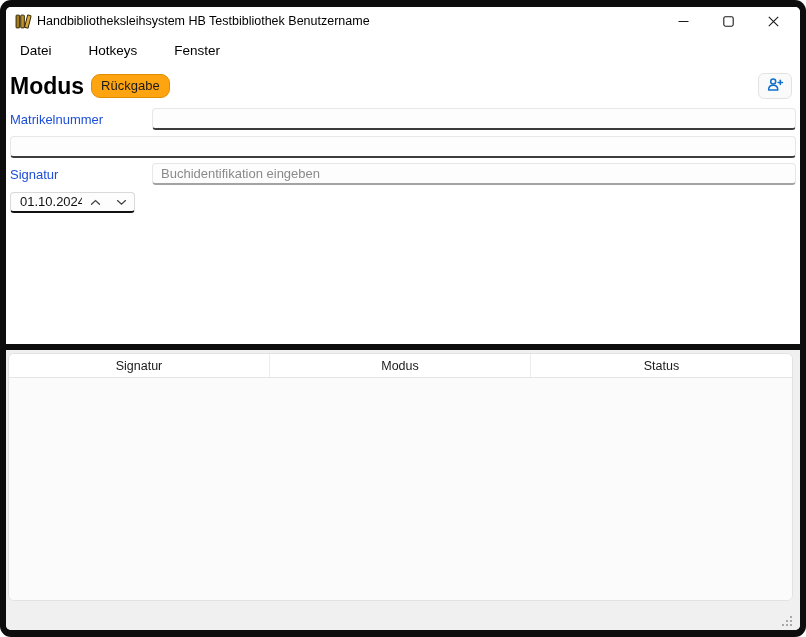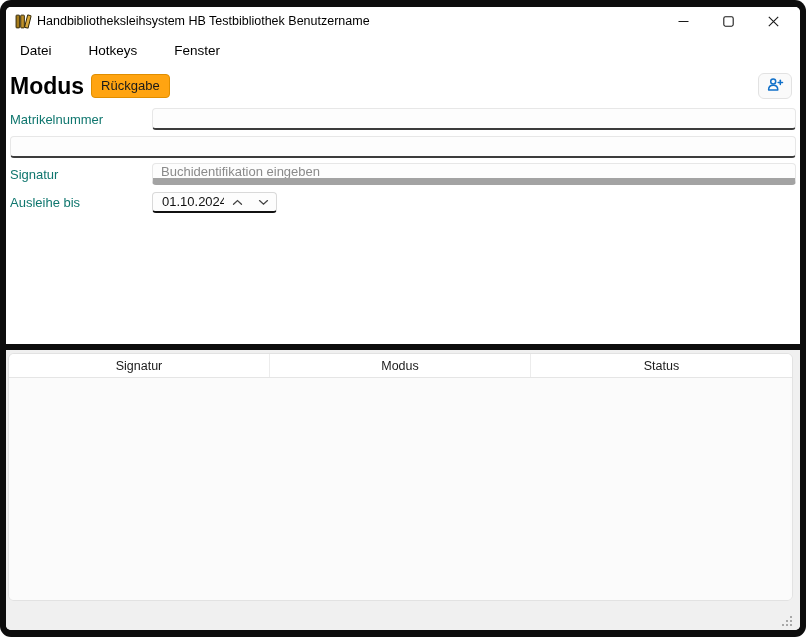--- a/index.html
+++ b/index.html
@@ -14,28 +14,28 @@
   .winbtns { position:absolute; right:4px; top:0; height:30px; display:flex; }
   .winbtn { width:45px; height:30px; display:flex; align-items:center; justify-content:center; background:transparent; border:none; cursor:pointer; }
 
   
   .menubar { position:absolute; left:0; top:29px; width:100%; height:28px; display:flex; align-items:center; padding-left:12px; background:#fff; }
   .menu-item { font-size:13.5px; color:#000; margin-right:33px; padding:3px 2px; cursor:default; }
 
   
   .header-row { position:absolute; left:4px; top:62px; right:8px; height:34px; display:flex; align-items:center; }
   .page-title { font-size:23px; font-weight:bold; color:#000; letter-spacing:0; }
-  .mode-badge { margin-left:7px; background:#FFA411; border:1px solid #E稍8E00; border:1px solid #E08E00; border-radius:4px; padding:3px 9px 4px 9px; font-size:13px; color:#1a1a1a; }
+  .mode-badge { margin-left:7px; background:#FFA411; border:1px solid #E稍8E00; border:1px solid #E08E00; border-radius:9px; padding:3px 9px 4px 9px; font-size:13px; color:#1a1a1a; }
   .adduser-btn { margin-left:auto; width:34px; height:26px; background:#fafafa; border:1px solid #e2e2e2; border-radius:6px; display:flex; align-items:center; justify-content:center; cursor:pointer; }
 
   
   .form-row { position:absolute; left:4px; width:786px; height:22px; display:flex; align-items:center; }
-  .form-label { width:142px; font-size:13px; color:#0f766e; }
+  .form-label { width:142px; font-size:13px; color:#1d4ed8; }
   .textfield { flex:1; height:22px; background:#fdfdfd; border:1px solid #e7e7e7; border-bottom:2px solid #3c3c3c; border-radius:4px; font-size:13px; padding:0 8px; color:#111; font-family:"Liberation Sans",sans-serif; outline:none; }
-  .textfield.focused { border-bottom:7px solid #a3a3a3; }
+  .textfield.focused { border-bottom:2px solid #a3a3a3; }
   .textfield::placeholder { color:#8a8a8a; }
   .date-spinner { width:125px; height:21px; background:#fdfdfd; border:1px solid #d9d9d9; border-bottom:2px solid #111; border-radius:4px; display:flex; align-items:center; }
   .date-value { flex:1; border:none; background:transparent; font-size:13px; color:#111; padding:0 0 0 9px; width:60px; outline:none; font-family:"Liberation Sans",sans-serif; }
   .spin { width:26px; height:100%; display:flex; align-items:center; justify-content:center; cursor:pointer; background:transparent; border:none; }
 
   
   .groupbox { position:absolute; border:1px solid #7f7f7f; border-radius:7px; background:transparent; }
   .gb-legend { position:absolute; top:-8px; left:7px; background:#fff; padding:0 3px; font-size:12px; color:#000; }
   .notes-area { position:absolute; left:14px; top:17px; width:566px; height:87px; background:#fcfcfc; border:1px solid #e3e3e3; border-bottom:2px solid #555; border-radius:2px; resize:none; outline:none; font-family:"Liberation Sans",sans-serif; font-size:13px; padding:4px 6px; color:#111; }
   .gb-inner { left:589px; top:21px; width:187px; height:84px; border:1px solid #8a8a8a; border-radius:7px; position:absolute; }
@@ -126,21 +126,20 @@
       <input class="textfield" type="text" value="" style="">
     </div>
     <div class="form-row" style="top:129px;">
       <input class="textfield" type="text" value="" style="">
     </div>
     <div class="form-row" style="top:156px;">
       <span class="form-label">Signatur</span>
       <input class="textfield focused" type="text" placeholder="Buchidentifikation eingeben" style="">
     </div>
     <div class="form-row" style="top:184px;">
-      <span class="form-label">Ausleihe bis</span>
       <div class="date-spinner">
         <input class="date-value" type="text" value="01.10.2024" style="">
         <button class="spin">
           <span>
             <svg width="11" height="7" viewBox="0 0 11 7" fill="none" stroke="#444" stroke-width="1.3" stroke-linecap="round">
                 <path d="M1.5 5.2 L5.5 1.6 L9.5 5.2"></path>
               </svg>
           </span>
         </button>
         <button class="spin">

